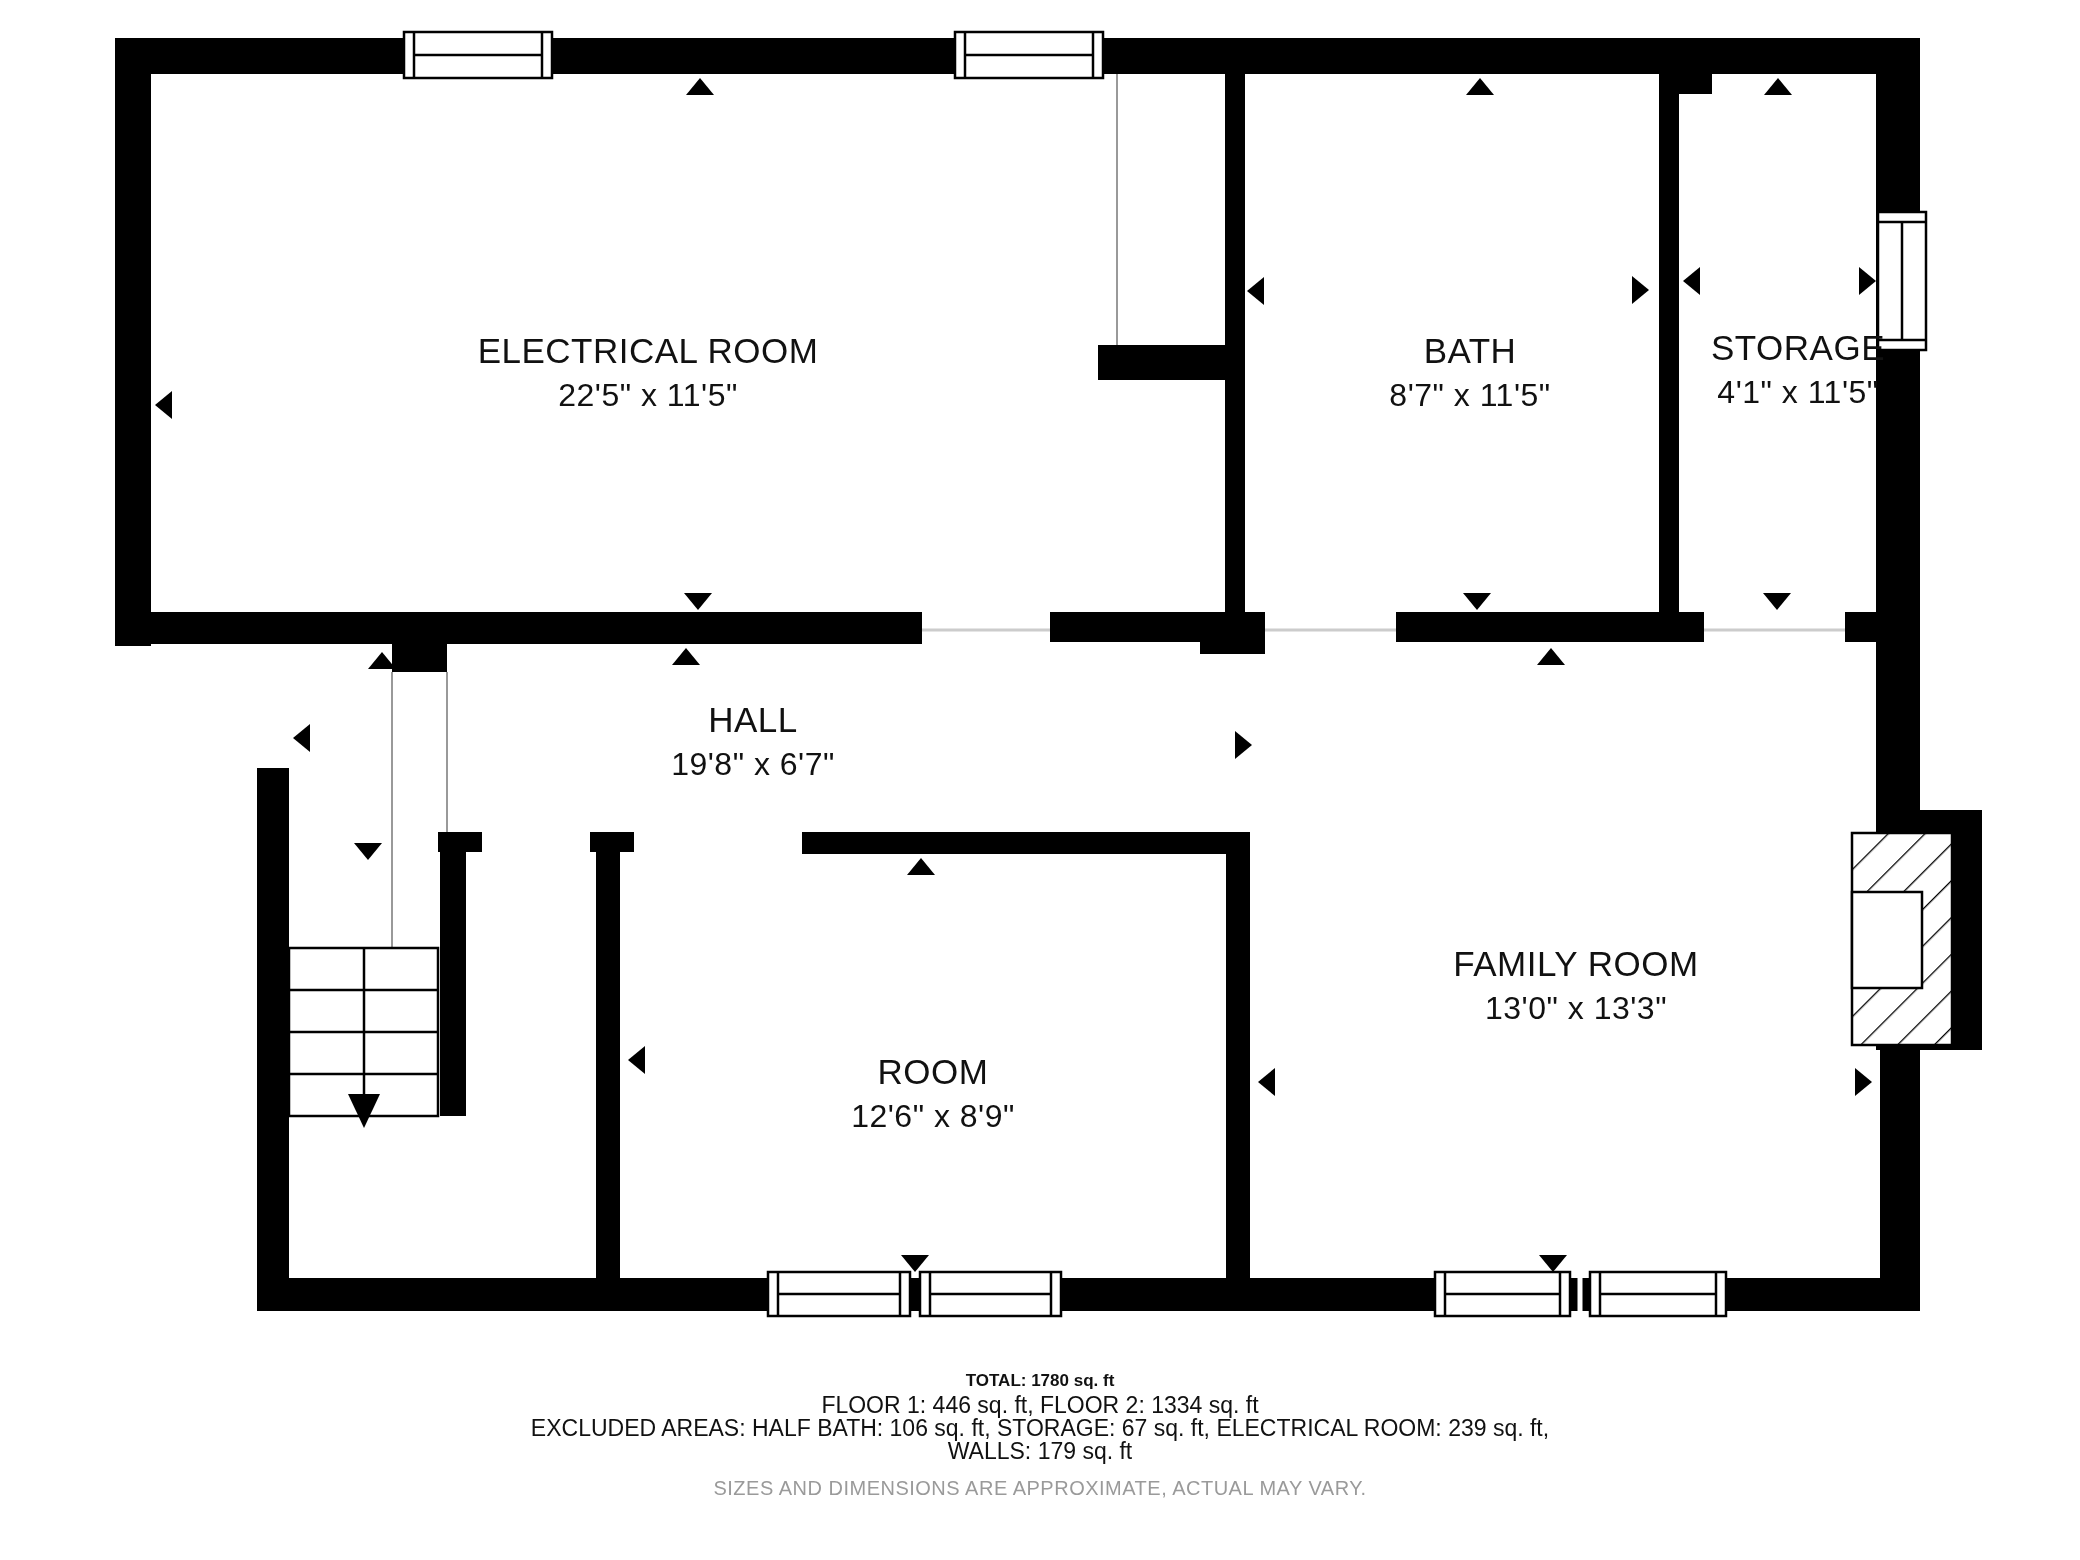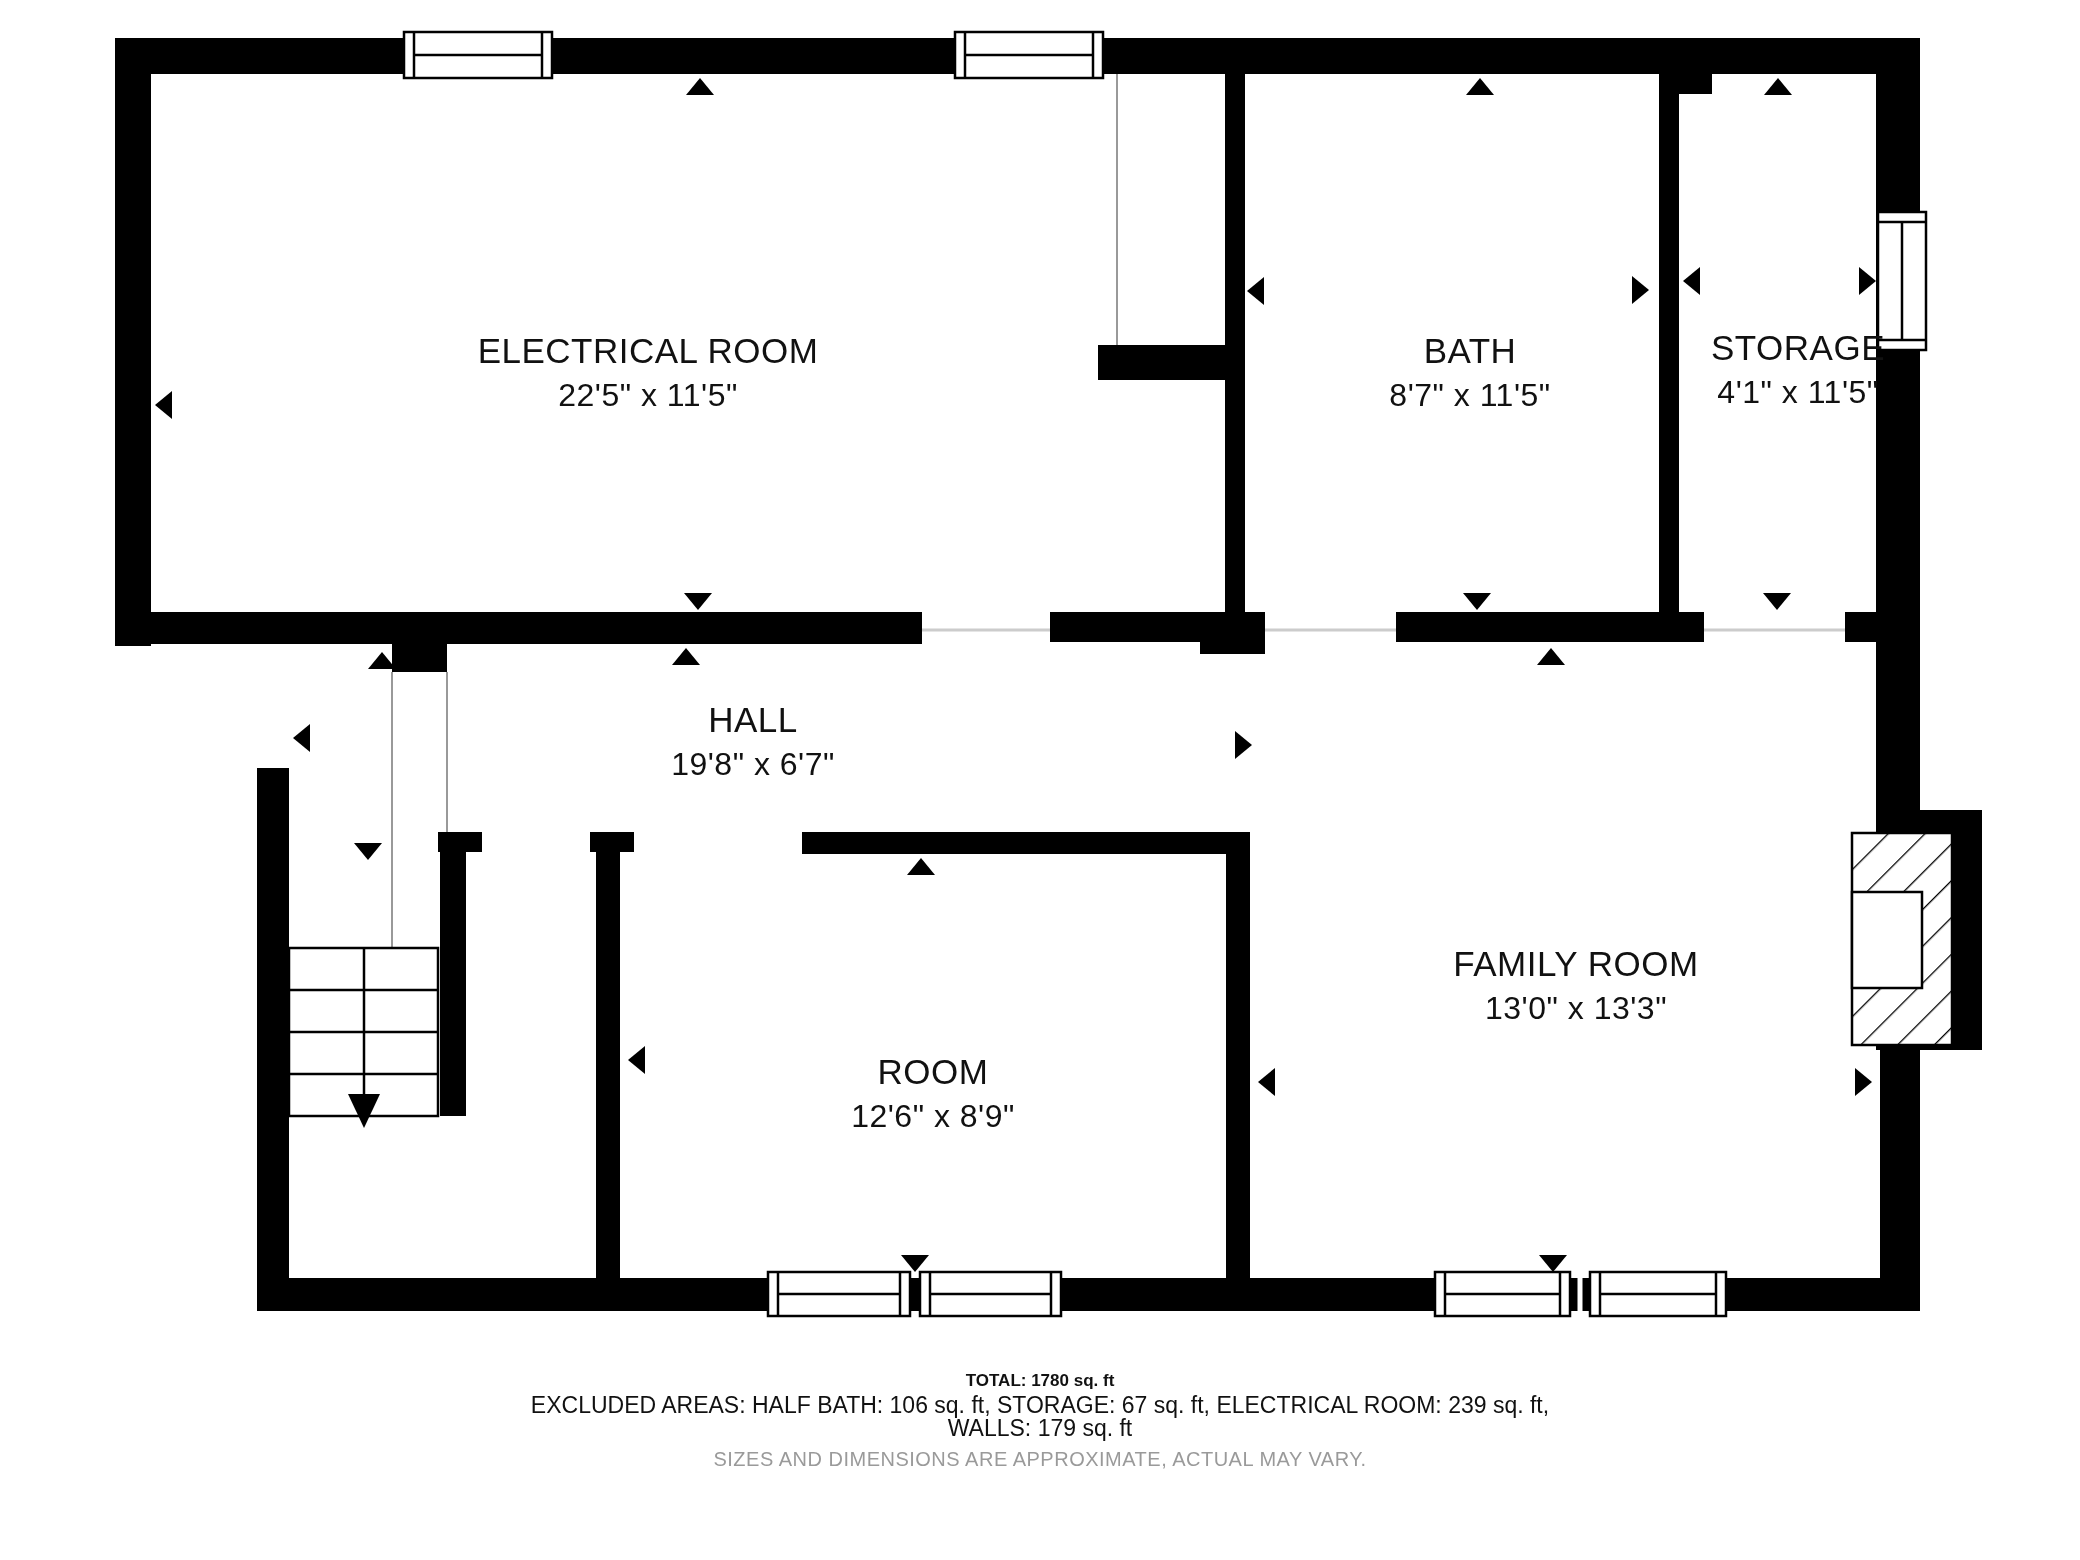--- a/index.html
+++ b/index.html
@@ -30,21 +30,21 @@
     position: absolute;
     left: 0;
     top: 1368px;
     width: 2080px;
     text-align: center;
     color: #111111;
   }
   .footer-total { font-size: 17px; font-weight: bold; line-height: 26px; }
   .footer-line  { font-size: 23px; line-height: 23px; }
   .footer-disclaimer {
-    margin-top: 8px;
+    margin-top: 14px;
     font-size: 20px;
     color: #9a9a9a;
     letter-spacing: 0.5px;
   }
 </style>
 </head>
 <body>
 
 <div class="screen">
 
@@ -209,18 +209,19 @@
       <text class="room-name" x="933" y="1084">ROOM</text>
       <text class="room-dims" x="933" y="1127">12'6" x 8'9"</text>
 
       <text class="room-name" x="1576" y="976">FAMILY ROOM</text>
       <text class="room-dims" x="1576" y="1019">13'0" x 13'3"</text>
     </g>
   </svg>
 
   <div class="footer">
     <div class="footer-total">TOTAL: 1780 sq. ft</div>
+    <div class="footer-line">FLOOR 1: 446 sq. ft, FLOOR 2: 1334 sq. ft</div>
     <div class="footer-line">EXCLUDED AREAS: HALF BATH: 106 sq. ft, STORAGE: 67 sq. ft, ELECTRICAL ROOM: 239 sq. ft,</div>
     <div class="footer-line">WALLS: 179 sq. ft</div>
     <div class="footer-disclaimer">SIZES AND DIMENSIONS ARE APPROXIMATE, ACTUAL MAY VARY.</div>
   </div>
 
 </div>
 
 </body></html>

